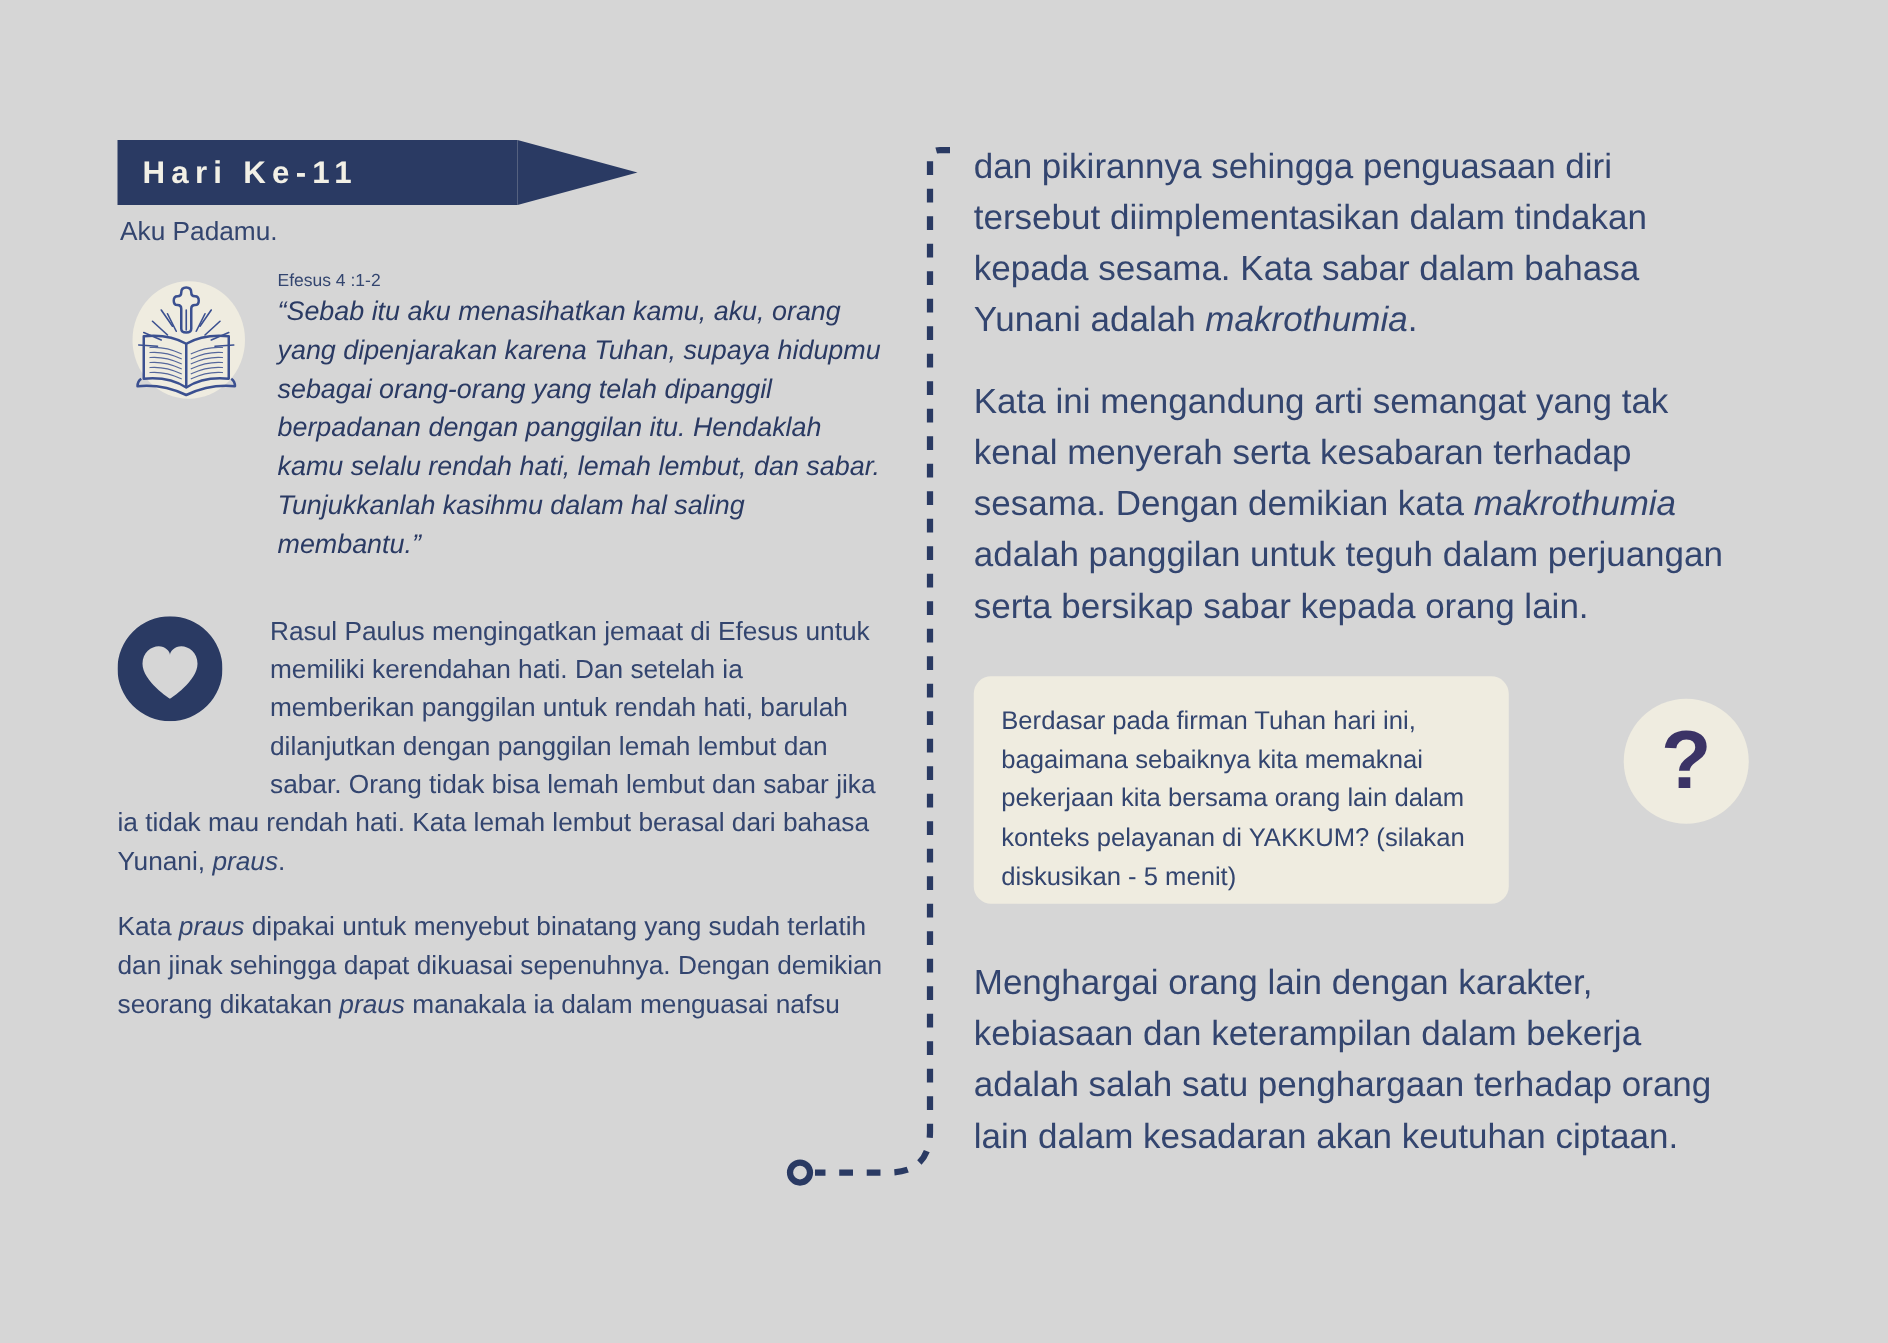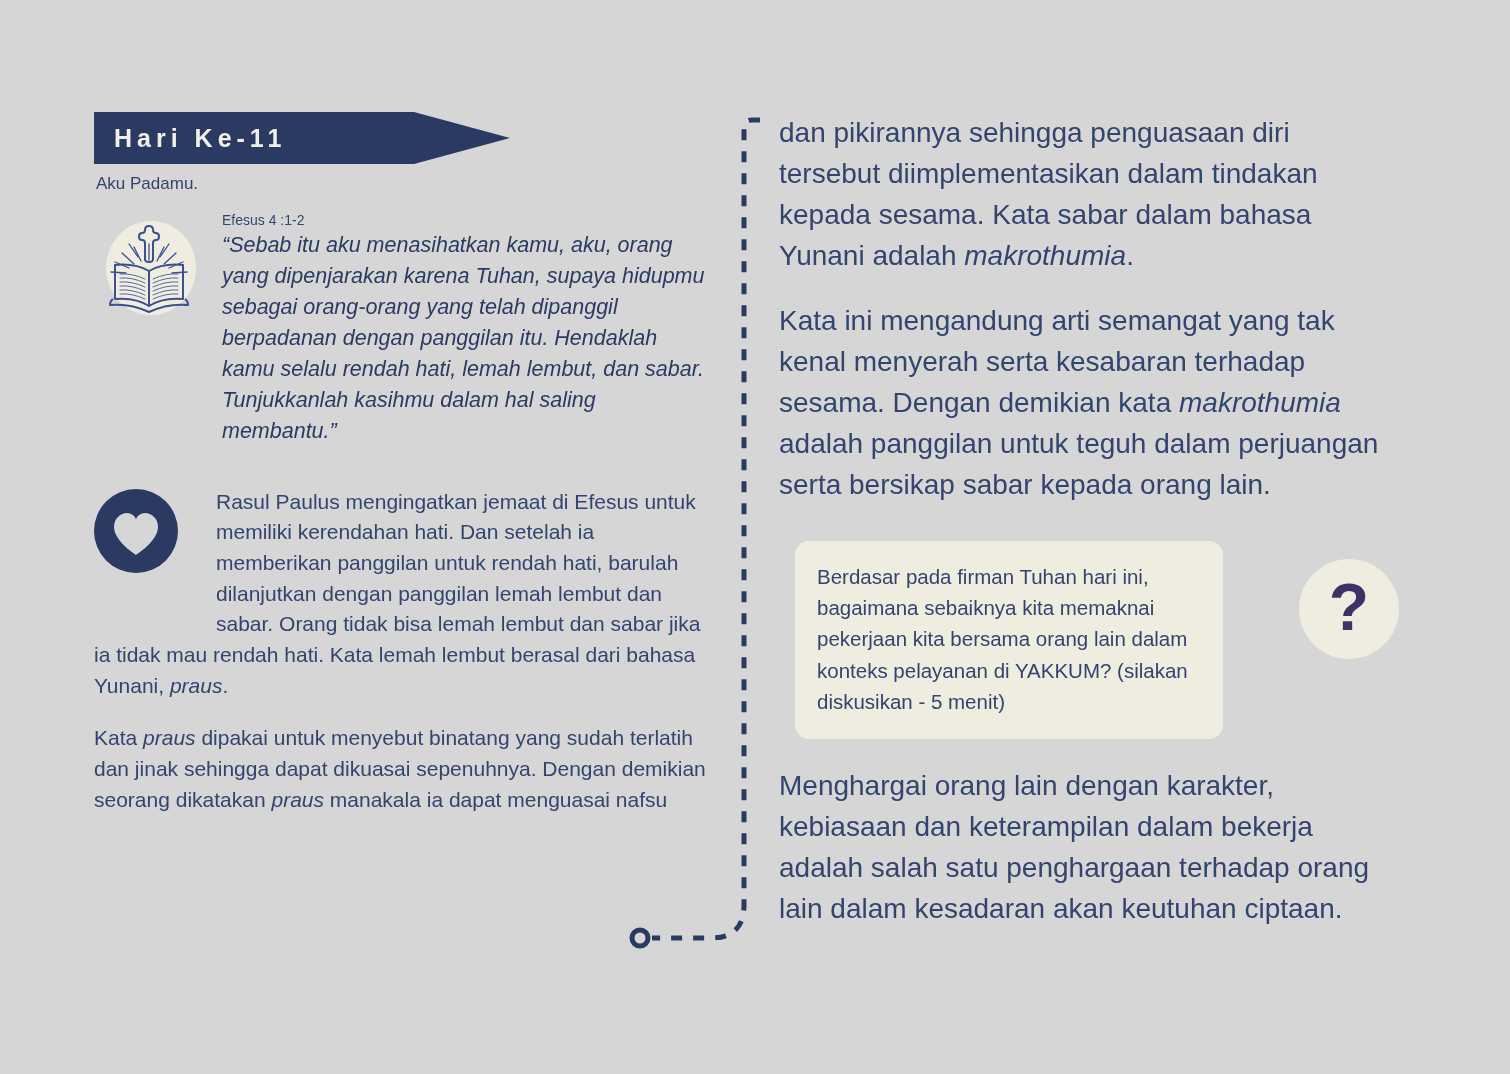--- a/index.html
+++ b/index.html
@@ -57,21 +57,21 @@
     height: 37px;
     line-height: 52px;
     color: #f2f0e6;
     font-size: 25px;
     font-weight: bold;
     letter-spacing: 5px;
     white-space: nowrap;
   }
 
   .subtitle {
-    font-size: 17px;
+    font-size: 21px;
     color: #33456f;
     margin: 0 0 18px 2px;
   }
 
   .verse-block {
     position: relative;
     min-height: 120px;
     margin-bottom: 10px;
   }
   .bible-icon {
@@ -147,26 +147,26 @@
   .right-col .body-text + .body-text { margin-top: 24px; }
 
   .question-row {
     position: relative;
     margin-top: 36px;
     margin-bottom: 34px;
     height: 190px;
   }
   .question-box {
     position: absolute;
-    left: 16px;
+    left: 0;
     top: 0;
     width: 428px;
     background: #efece0;
     border-radius: 14px;
-    padding: 20px 22px 22px 22px;
+    padding: 20px 22px 6px 22px;
     box-sizing: border-box;
     font-size: 20.5px;
     line-height: 1.52;
     color: #33456f;
   }
   .question-mark-badge {
     position: absolute;
     left: 520px;
     top: 18px;
     width: 100px;
@@ -252,21 +252,21 @@
         <div class="heart-icon">
           <svg viewBox="0 0 84 84" width="84" height="84" aria-hidden="true">
             <path fill="#2a3a63" fill-rule="evenodd" d="M42 0 A42 42 0 1 0 42 84 A42 42 0 1 0 42 0 Z
                  M42 66 C42 66 20 52 20 38 C20 29 27 24 33 24 C38 24 42 28 42 31 C42 28 46 24 51 24 C57 24 64 29 64 38 C64 52 42 66 42 66 Z"></path>
           </svg>
         </div>
       </div>
       <div class="body-text"><span>Rasul Paulus mengingatkan jemaat di Efesus untuk memiliki kerendahan hati. Dan setelah ia memberikan panggilan untuk rendah hati, barulah dilanjutkan dengan panggilan lemah lembut dan sabar. Orang tidak bisa lemah lembut dan sabar jika ia tidak mau rendah hati. Kata lemah lembut berasal dari bahasa Yunani, </span><i>praus</i><span>.</span></div>
     </div>
 
-    <div class="body-text para"><span>Kata </span><i>praus</i><span> dipakai untuk menyebut binatang yang sudah terlatih dan jinak sehingga dapat dikuasai sepenuhnya. Dengan demikian seorang dikatakan </span><i>praus</i><span> manakala ia dapat menguasai nafsu</span></div>
+    <div class="body-text para"><span>Kata </span><i>praus</i><span> dipakai untuk menyebut binatang yang sudah terlatih dan jinak sehingga dapat dikuasai sepenuhnya. Dengan demikian seorang dikatakan </span><i>praus</i><span> manakala ia dalam menguasai nafsu</span></div>
 
   </div>
 
   <div class="connector">
     <svg viewBox="0 0 170 850" width="170" height="850" aria-hidden="true">
       <path d="M140 15 L132 15 Q124 15 124 23 L124 800 Q124 833 91 833 L32 833" fill="none" stroke="#2a3a63" stroke-width="5" stroke-dasharray="11 11" stroke-linecap="butt"></path>
       <circle cx="20" cy="833" r="8" fill="none" stroke="#2a3a63" stroke-width="5"></circle>
     </svg>
   </div>
 

